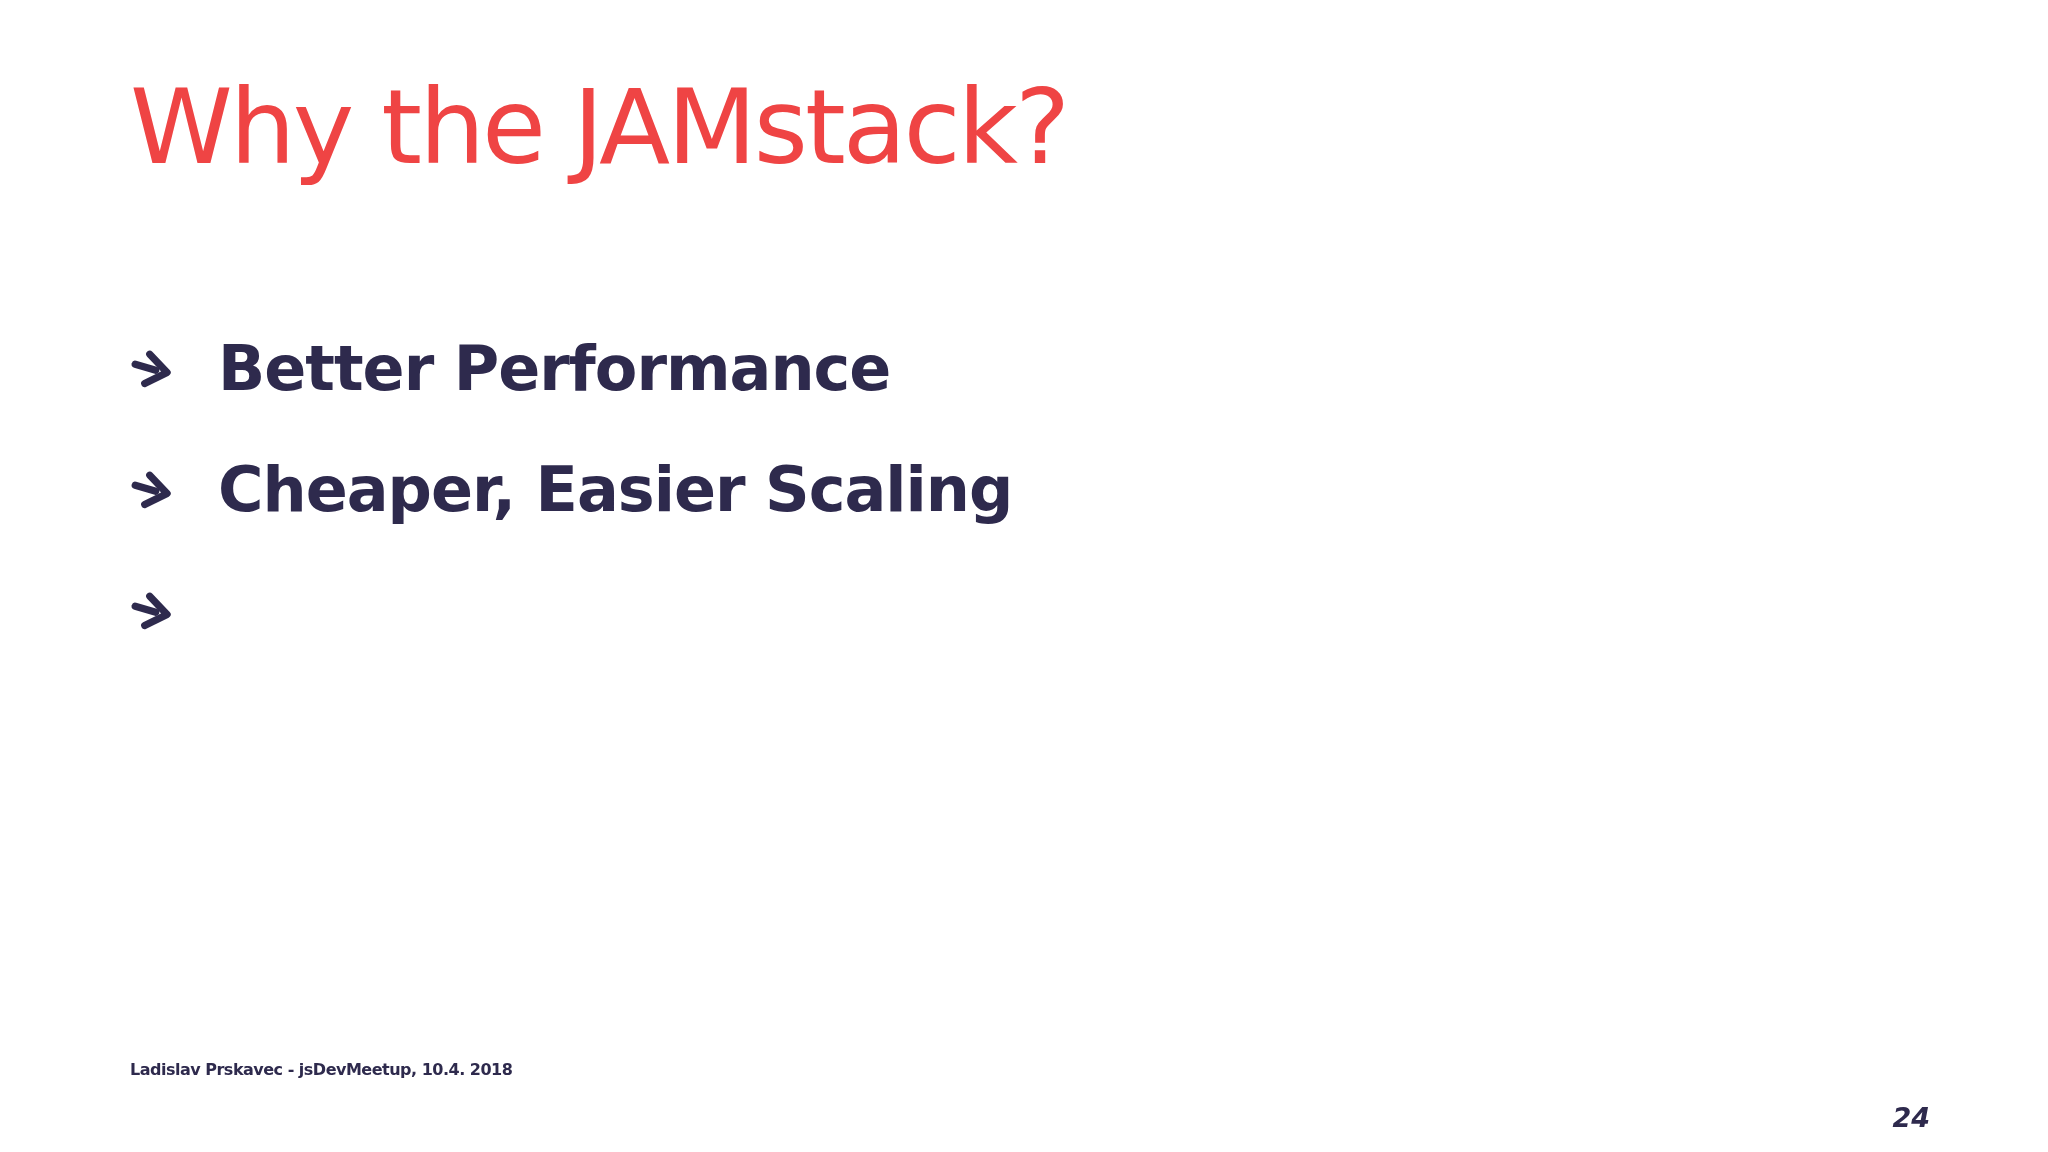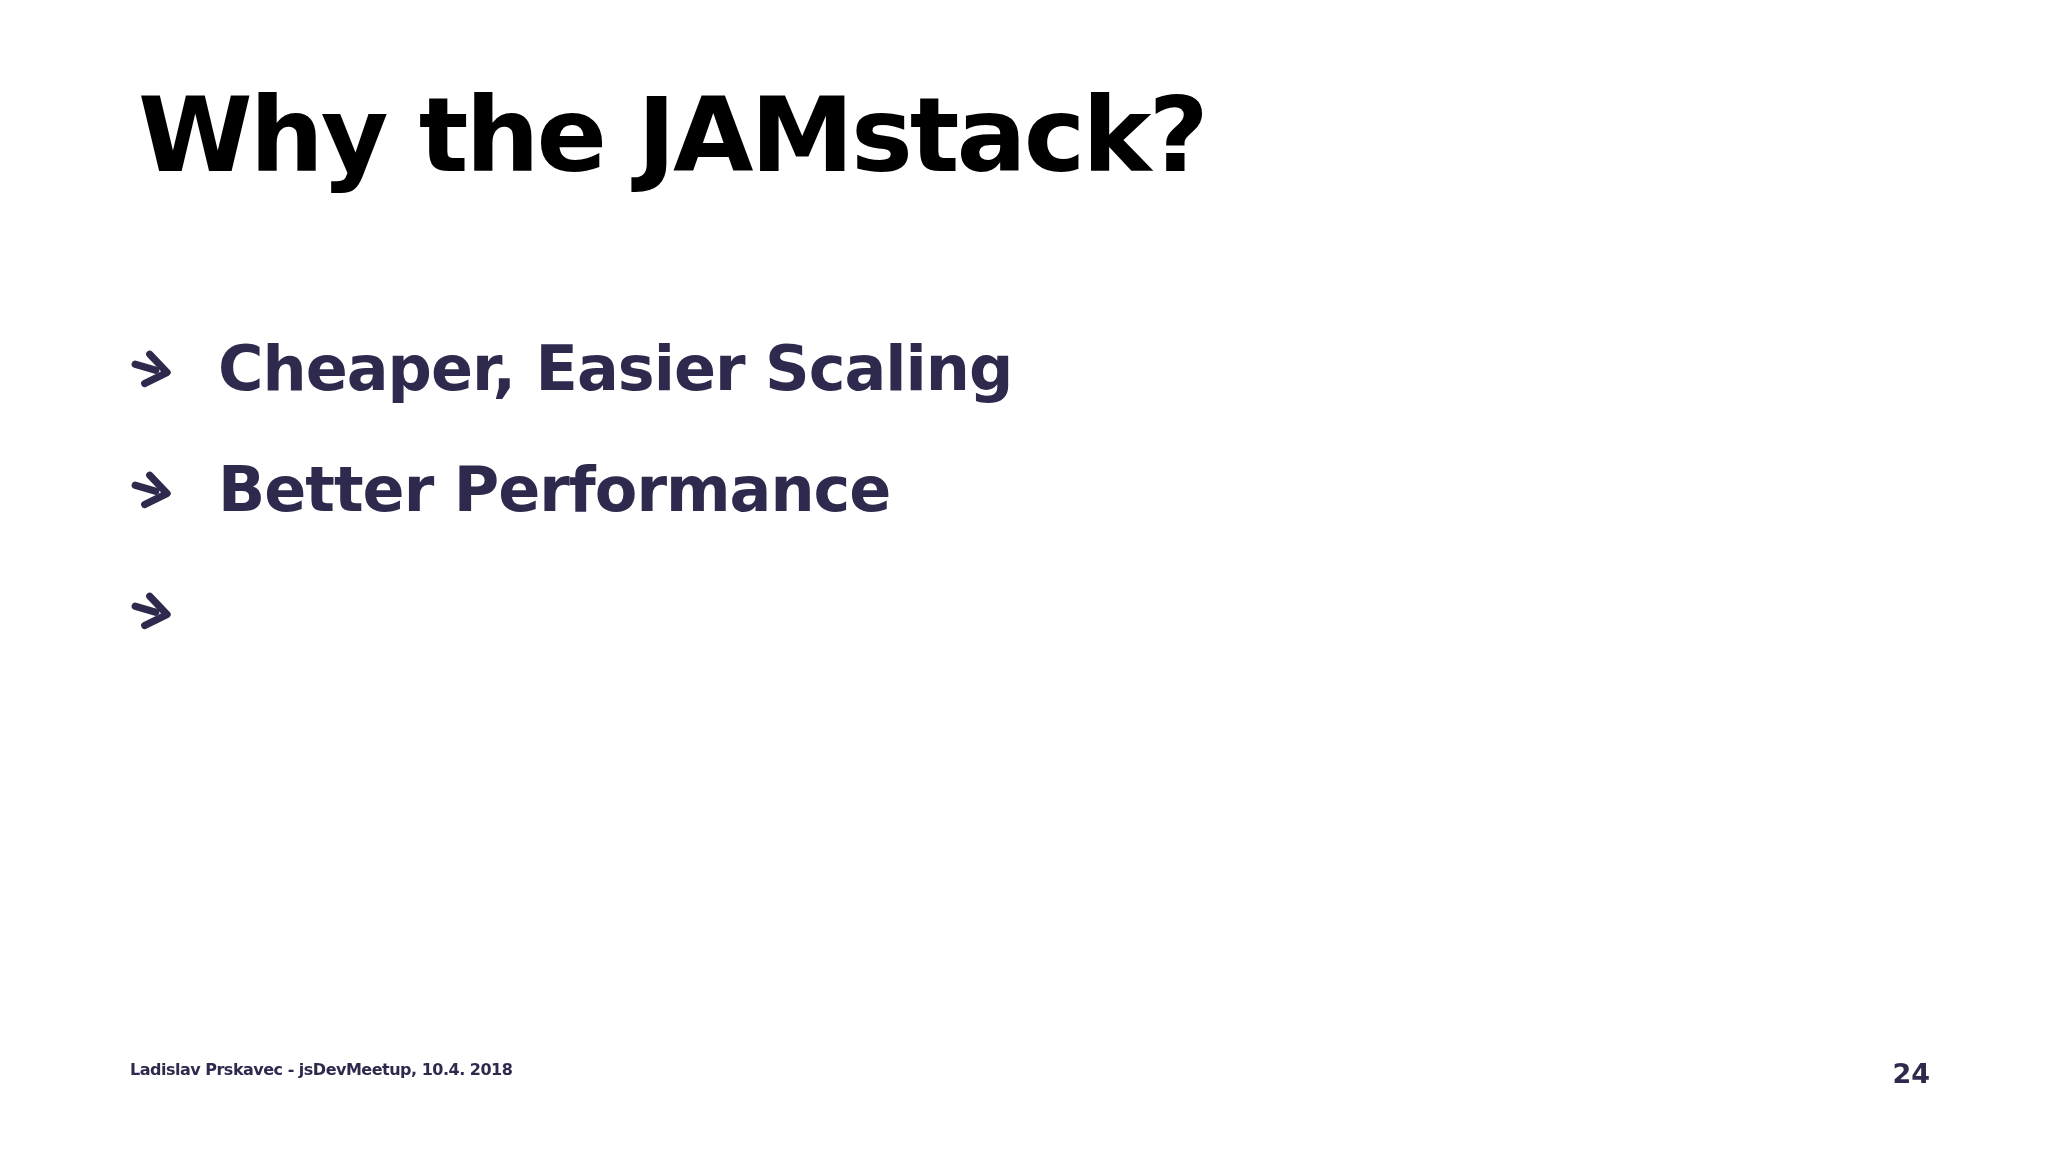--- a/index.html
+++ b/index.html
@@ -13,25 +13,25 @@
     height: 1152px;
     background: #ffffff;
     overflow: hidden;
     font-family: "DejaVu Sans", "Liberation Sans", sans-serif;
     color: #2e2a4d;
   }
   .slide-title {
     position: absolute;
     left: 126px;
     top: 62px;
-    margin: 12px;
+    margin: 4px;
     font-size: 104px;
-    font-weight: 700;
+    font-weight: 400;
     letter-spacing: -3px;
-    color: #000000;
+    color: #ef4444;
     white-space: nowrap;
   }
   .bullet-list {
     position: absolute;
     left: 130px;
     top: 308px;
     margin: 0;
     padding: 0;
     list-style: none;
   }
@@ -65,56 +65,57 @@
     left: 130px;
     top: 1060px;
     font-size: 16px;
     font-weight: 700;
     letter-spacing: -0.5px;
     white-space: nowrap;
   }
   .page-number {
     position: absolute;
     right: 118px;
-    top: 1058px;
+    top: 1102px;
     font-size: 27px;
     font-weight: 700;
+    font-style: italic;
   }
 </style>
 </head>
 <body>
 
 <div class="slide">
 
   <h1 class="slide-title">Why the JAMstack?</h1>
 
   <ul class="bullet-list">
 
     <li class="bullet-item">
       <span class="bullet-arrow">
         <svg viewBox="0 0 48 48" aria-hidden="true">
           <g transform="rotate(6 24 24)" fill="none" stroke="#2e2a4d" stroke-width="7.5" stroke-linecap="round" stroke-linejoin="round">
             <path d="M5 21 L27 25"></path>
             <path d="M19 9 L39 26 L17 40"></path>
           </g>
         </svg>
       </span>
-      <span class="bullet-label">Cheaper, Easier Scaling</span>
+      <span class="bullet-label">Better Performance</span>
     </li>
 
     <li class="bullet-item">
       <span class="bullet-arrow">
         <svg viewBox="0 0 48 48" aria-hidden="true">
           <g transform="rotate(6 24 24)" fill="none" stroke="#2e2a4d" stroke-width="7.5" stroke-linecap="round" stroke-linejoin="round">
             <path d="M5 21 L27 25"></path>
             <path d="M19 9 L39 26 L17 40"></path>
           </g>
         </svg>
       </span>
-      <span class="bullet-label">Better Performance</span>
+      <span class="bullet-label">Cheaper, Easier Scaling</span>
     </li>
 
 
     <li class="bullet-item">
       <span class="bullet-arrow">
         <svg viewBox="0 0 48 48" aria-hidden="true">
           <g transform="rotate(6 24 24)" fill="none" stroke="#2e2a4d" stroke-width="7.5" stroke-linecap="round" stroke-linejoin="round">
             <path d="M5 21 L27 25"></path>
             <path d="M19 9 L39 26 L17 40"></path>
           </g>

